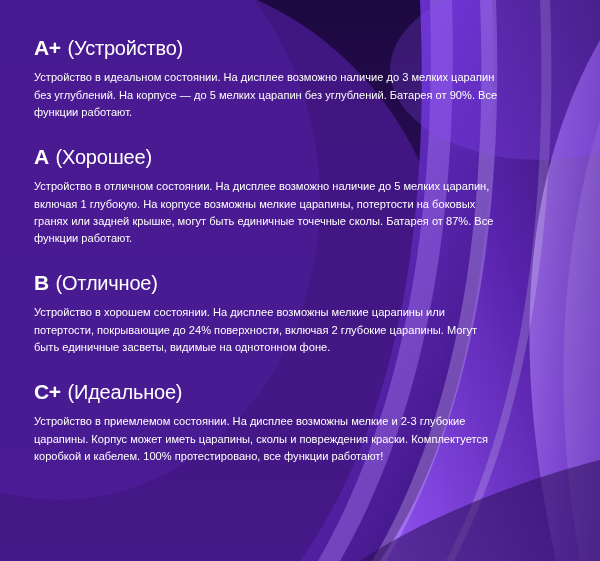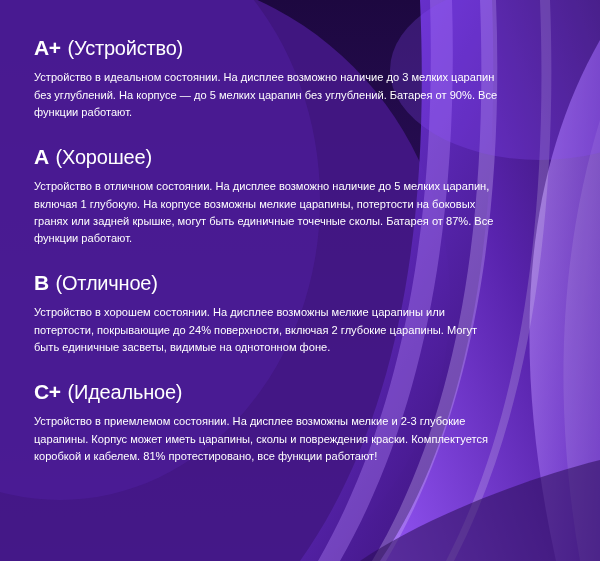--- a/index.html
+++ b/index.html
@@ -155,17 +155,17 @@
         <span class="grade-name">(Отличное)</span>
       </h2>
       <p class="sec-body">Устройство в хорошем состоянии. На дисплее возможны мелкие царапины или потертости, покрывающие до 24% поверхности, включая 2 глубокие царапины. Могут быть единичные засветы, видимые на однотонном фоне.</p>
     </div>
 
     <div class="section s4">
       <h2 class="sec-head">
         <span class="grade">C+</span>
         <span class="grade-name">(Идеальное)</span>
       </h2>
-      <p class="sec-body">Устройство в приемлемом состоянии. На дисплее возможны мелкие и 2-3 глубокие царапины. Корпус может иметь царапины, сколы и повреждения краски. Комплектуется коробкой и кабелем. 81% протестировано, все функции работают!</p>
+      <p class="sec-body">Устройство в приемлемом состоянии. На дисплее возможны мелкие и 2-3 глубокие царапины. Корпус может иметь царапины, сколы и повреждения краски. Комплектуется коробкой и кабелем. 100% протестировано, все функции работают!</p>
     </div>
 
   </div>
 </div>
 
 </body></html>

